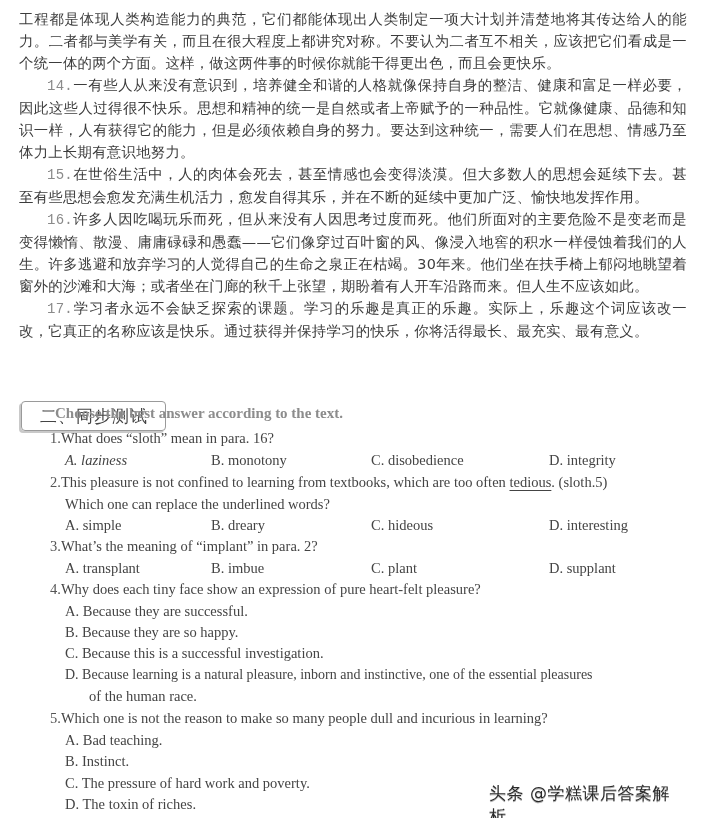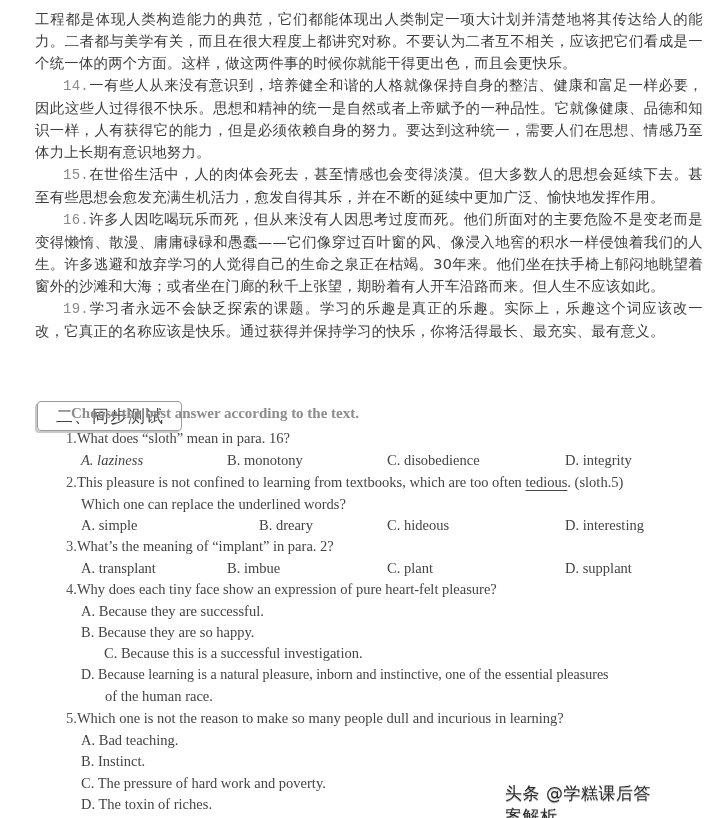--- a/index.html
+++ b/index.html
@@ -3,21 +3,21 @@
 <meta charset="utf-8">
 <style>
   html, body { margin: 0; padding: 0; }
   body {
     width: 704px; height: 818px; overflow: hidden;
     background: #ffffff;
     color: #3a3a3a;
     font-family: "DejaVu Serif", "Liberation Serif", serif;
     position: relative;
   }
-  .page { position: absolute; left: 16px; top: 0; width: 636px; height: 818px; }
+  .page { position: absolute; left: 0; top: 0; width: 636px; height: 818px; padding-left: 40px; }
   .cn {
     position: absolute; left: 19px; width: 668px;
     font-family: "DejaVu Sans", "Liberation Sans", sans-serif;
     font-size: 14.4px; line-height: 22px; color: #3c3c3c;
     letter-spacing: 0.25px; text-align: justify;
   }
   .cn .num { color: #8a8a8a; font-family: Liberation Mono, monospace; font-size: 14px; }
   .cn p { margin: 0; text-indent: 28px; }
   .cn p.cont { text-indent: 0; }
 
@@ -48,21 +48,21 @@
 </head>
 <body>
 
 <div class="page">
 
   <div class="cn" style="top:8px;">
     <p class="cont">工程都是体现人类构造能力的典范，它们都能体现出人类制定一项大计划并清楚地将其传达给人的能力。二者都与美学有关，而且在很大程度上都讲究对称。不要认为二者互不相关，应该把它们看成是一个统一体的两个方面。这样，做这两件事的时候你就能干得更出色，而且会更快乐。</p>
     <p><span class="num">14.</span><span>一有些人从来没有意识到，培养健全和谐的人格就像保持自身的整洁、健康和富足一样必要，因此这些人过得很不快乐。思想和精神的统一是自然或者上帝赋予的一种品性。它就像健康、品德和知识一样，人有获得它的能力，但是必须依赖自身的努力。要达到这种统一，需要人们在思想、情感乃至体力上长期有意识地努力。</span></p>
     <p><span class="num">15.</span><span>在世俗生活中，人的肉体会死去，甚至情感也会变得淡漠。但大多数人的思想会延续下去。甚至有些思想会愈发充满生机活力，愈发自得其乐，并在不断的延续中更加广泛、愉快地发挥作用。</span></p>
     <p><span class="num">16.</span><span>许多人因吃喝玩乐而死，但从来没有人因思考过度而死。他们所面对的主要危险不是变老而是变得懒惰、散漫、庸庸碌碌和愚蠢——它们像穿过百叶窗的风、像浸入地窖的积水一样侵蚀着我们的人生。许多逃避和放弃学习的人觉得自己的生命之泉正在枯竭。30年来。他们坐在扶手椅上郁闷地眺望着窗外的沙滩和大海；或者坐在门廊的秋千上张望，期盼着有人开车沿路而来。但人生不应该如此。</span></p>
-    <p><span class="num">19.</span><span>学习者永远不会缺乏探索的课题。学习的乐趣是真正的乐趣。实际上，乐趣这个词应该改一改，它真正的名称应该是快乐。通过获得并保持学习的快乐，你将活得最长、最充实、最有意义。</span></p>
+    <p><span class="num">17.</span><span>学习者永远不会缺乏探索的课题。学习的乐趣是真正的乐趣。实际上，乐趣这个词应该改一改，它真正的名称应该是快乐。通过获得并保持学习的快乐，你将活得最长、最充实、最有意义。</span></p>
   </div>
 
   <div class="section-box">
     <span>二、同步测试</span>
   </div>
 
   <div class="en" style="top:0;width:704px;">
     <div class="instr">Choose the best answer according to the text.</div>
 
     <div class="q" style="top:430px;">
@@ -71,38 +71,38 @@
     <div class="opt" style="left:65px;top:452px;font-style:italic;">A. laziness</div>
     <div class="opt" style="left:211px;top:452px;">B. monotony</div>
     <div class="opt" style="left:371px;top:452px;">C. disobedience</div>
     <div class="opt" style="left:549px;top:452px;">D. integrity</div>
 
     <div class="q" style="top:474px;">
       <span class="qn">2.</span><span>This pleasure is not confined to learning from textbooks, which are too often </span><span class="u">tedious</span><span>. (sloth.5)</span>
     </div>
     <div class="q" style="left:65px;top:496px;">Which one can replace the underlined words?</div>
     <div class="opt" style="left:65px;top:517px;">A. simple</div>
-    <div class="opt" style="left:211px;top:517px;margin-left:32px;">B. dreary</div>
+    <div class="opt" style="left:211px;top:517px;">B. dreary</div>
     <div class="opt" style="left:371px;top:517px;">C. hideous</div>
     <div class="opt" style="left:549px;top:517px;">D. interesting</div>
 
     <div class="q" style="top:538px;">
       <span class="qn">3.</span><span>What’s the meaning of “implant” in para. 2?</span>
     </div>
     <div class="opt" style="left:65px;top:560px;">A. transplant</div>
     <div class="opt" style="left:211px;top:560px;">B. imbue</div>
     <div class="opt" style="left:371px;top:560px;">C. plant</div>
     <div class="opt" style="left:549px;top:560px;">D. supplant</div>
 
     <div class="q" style="top:581px;">
       <span class="qn">4.</span><span>Why does each tiny face show an expression of pure heart-felt pleasure?</span>
     </div>
     <div class="opt" style="left:65px;top:603px;">A. Because they are successful.</div>
     <div class="opt" style="left:65px;top:624px;">B. Because they are so happy.</div>
-    <div class="opt" style="left:65px;top:645px;margin-left:23px;">C. Because this is a successful investigation.</div>
+    <div class="opt" style="left:65px;top:645px;">C. Because this is a successful investigation.</div>
     <div class="opt" style="left:65px;top:667px;font-size:14px;">D. Because learning is a natural pleasure, inborn and instinctive, one of the essential pleasures</div>
     <div class="opt" style="left:89px;top:688px;">of the human race.</div>
 
     <div class="q" style="top:710px;text-align:center;">
       <span class="qn">5.</span><span>Which one is not the reason to make so many people dull and incurious in learning?</span>
     </div>
     <div class="opt" style="left:65px;top:732px;">A. Bad teaching.</div>
     <div class="opt" style="left:65px;top:753px;">B. Instinct.</div>
     <div class="opt" style="left:65px;top:775px;">C. The pressure of hard work and poverty.</div>
     <div class="opt" style="left:65px;top:796px;">D. The toxin of riches.</div>

